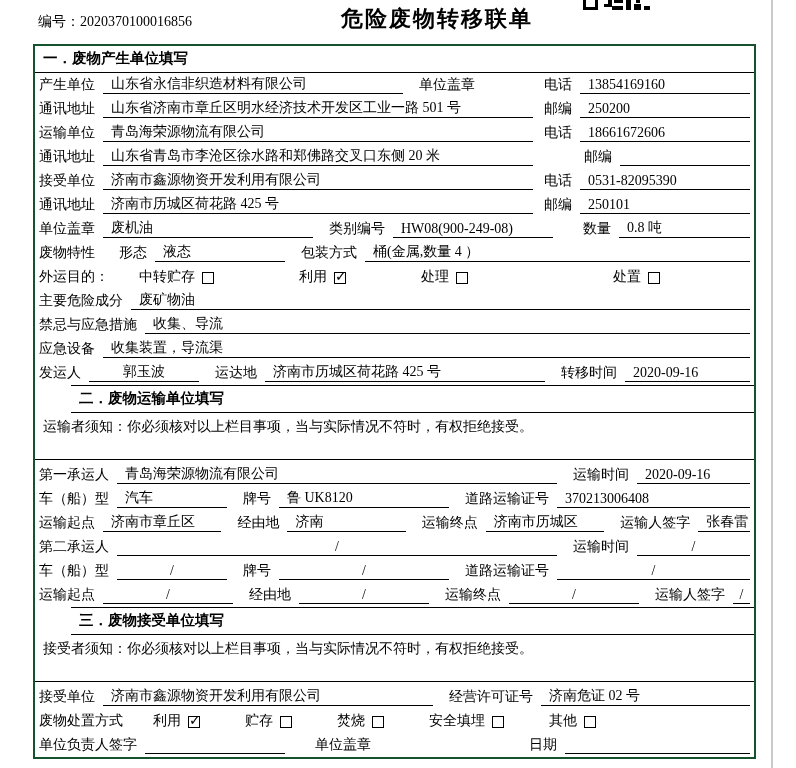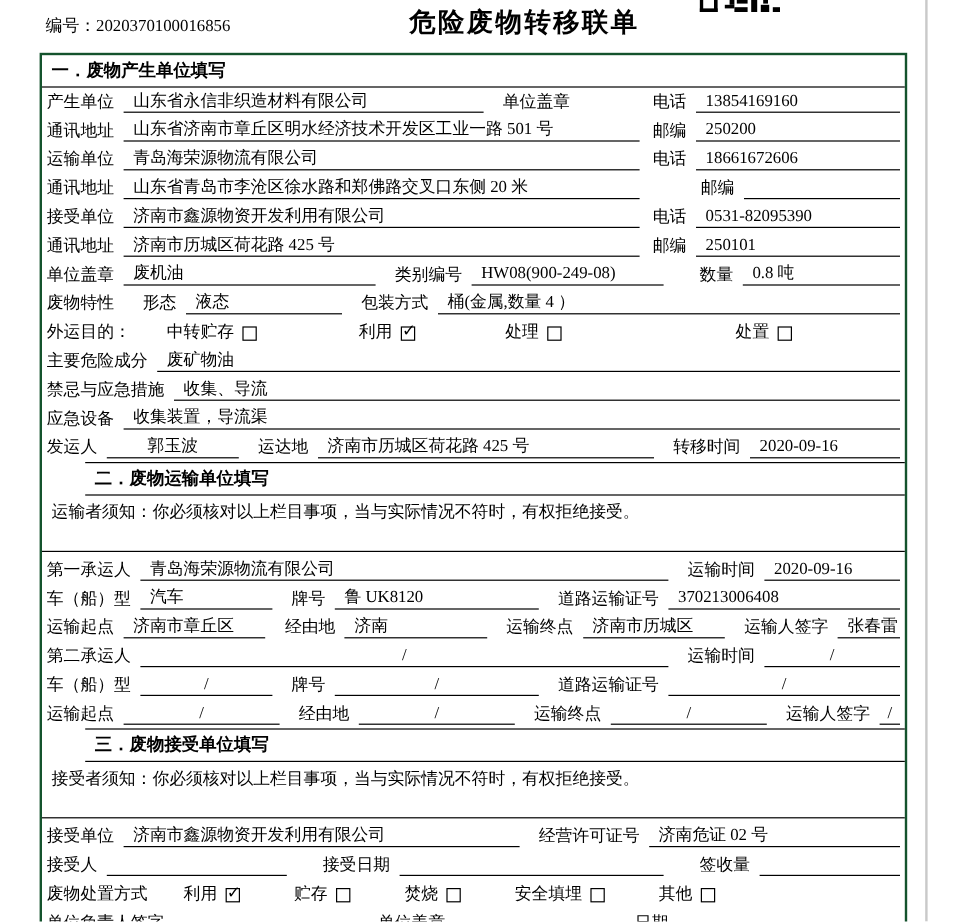--- a/index.html
+++ b/index.html
@@ -256,28 +256,20 @@
 
     <div class="notice"><span>接受者须知：</span><span>你必须核对以上栏目事项，当与实际情况不符时，有权拒绝接受。</span></div>
 
     <div class="row tall">
       <span class="lbl">接受单位</span>
       <span class="u w330">济南市鑫源物资开发利用有限公司</span>
       <span class="lbl gap16">经营许可证号</span>
       <span class="u uflex">济南危证 02 号</span>
     </div>
 
-    <div class="row">
-      <span class="lbl">接受人</span>
-      <span class="u w150"></span>
-      <span class="lbl gap30">接受日期</span>
-      <span class="u w220"></span>
-      <span class="lbl gap30">签收量</span>
-      <span class="u uflex"></span>
-    </div>
 
     <div class="row">
       <span class="lbl">废物处置方式</span>
       <span class="opt ml14">
         <span>利用</span>
         <span class="cb checked"></span>
       </span>
       <span class="opt ml45">
         <span>贮存</span>
         <span class="cb"></span>

